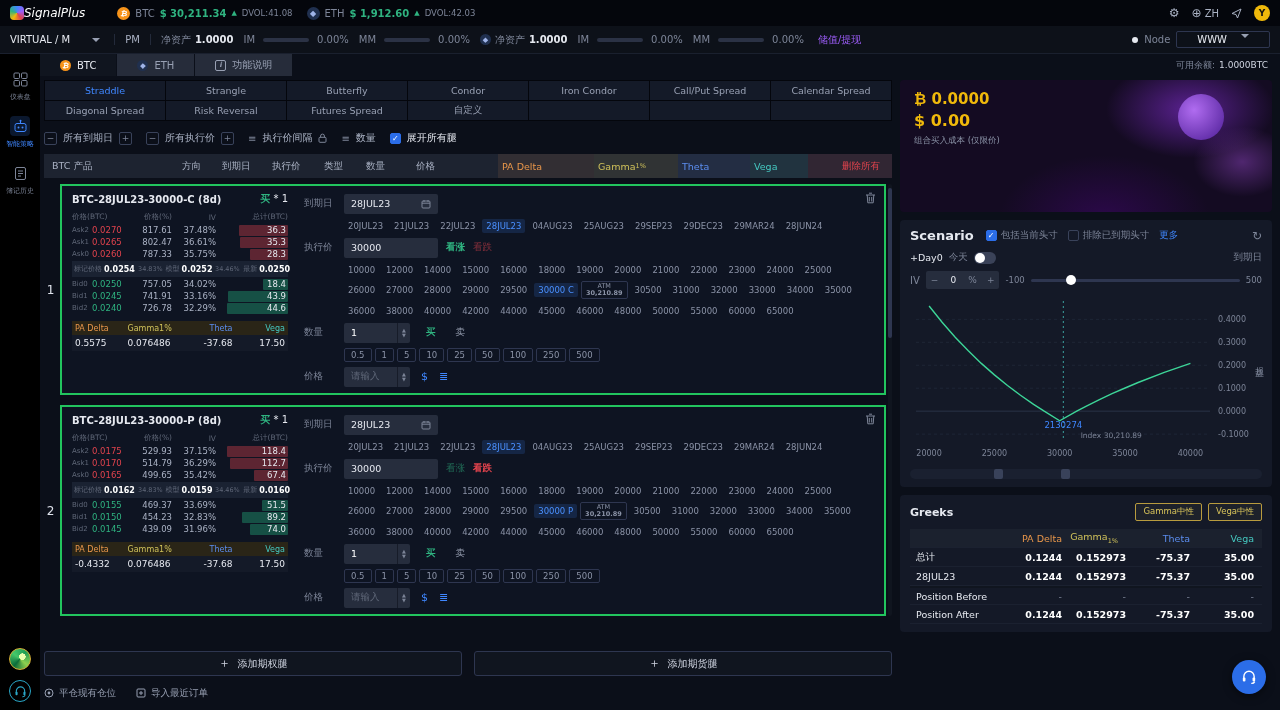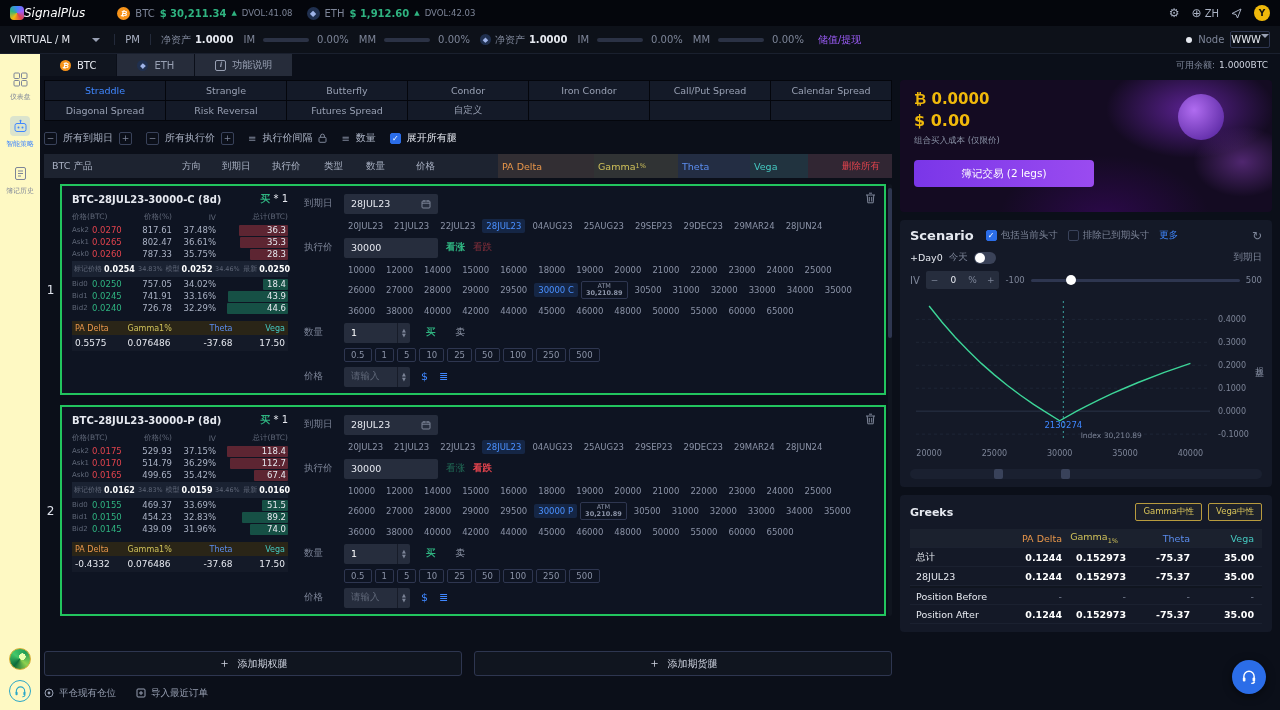--- a/index.html
+++ b/index.html
@@ -25,24 +25,24 @@
 
 .acctbar{height:28px;background:#0d1119;border-bottom:1px solid #1a202e;display:flex;align-items:center;padding:0 10px;gap:10px;font-size:10px}
 .acct-select{display:flex;align-items:center;gap:22px;color:#e6e9f0;padding-right:14px;border-right:1px solid #232a3a;cursor:pointer}
 .caret{width:0;height:0;border-left:4px solid transparent;border-right:4px solid transparent;border-top:4px solid #98a0b3}
 .pm{color:#aab2c4;padding-right:10px;border-right:1px solid #232a3a}
 .meter{width:46px;height:4px;background:#2b3245;border-radius:2px;margin:0 4px}
 .acct-group{display:flex;align-items:center;gap:4px}
 .deposit{color:#9b5cf6;cursor:pointer;margin-left:4px}
 .node-group{margin-left:auto;display:flex;align-items:center;gap:6px}
 .node-dot{width:6px;height:6px;border-radius:50%;background:#e6e9f0}
-.node-box{border:1px solid #2e3650;border-radius:2px;padding:2px 0;display:flex;align-items:flex-start;color:#e6e9f0;cursor:pointer}
+.node-box{border:1px solid #2e3650;border-radius:2px;padding:2px 20px;display:flex;align-items:flex-start;gap:14px;color:#e6e9f0;cursor:pointer}
 
 .app{display:flex;height:656px}
-.sidebar{width:40px;background:#fef9c3;position:relative;display:flex;flex-direction:column;align-items:center;padding-top:8px;flex:none}
+.sidebar{width:40px;background:#000000;position:relative;display:flex;flex-direction:column;align-items:center;padding-top:8px;flex:none}
 .sb-item{display:flex;flex-direction:column;align-items:center;gap:3px;padding:7px 0;width:100%;cursor:pointer;color:#7d8598}
 .sb-icon{width:20px;height:20px;border-radius:4px;display:flex;align-items:center;justify-content:center}
 .sb-item.active{color:#3f87ff}
 .sb-item.active .sb-icon{background:rgba(63,135,255,.18)}
 .sb-label{font-size:7.5px;white-space:nowrap;transform:scale(.92)}
 .sb-item.active .sb-label{color:#3f87ff}
 .sb-bottom{position:absolute;bottom:8px;display:flex;flex-direction:column;gap:10px;align-items:center}
 .swirl{width:22px;height:22px;border-radius:50%;border:1px solid #d4af37;background:radial-gradient(circle at 62% 38%,#eaffb0 0 18%,transparent 19%),conic-gradient(from 40deg,#1f9d55,#8fd14f,#0b6b3a,#45c86a,#1f9d55);cursor:pointer}
 .support-circ{width:22px;height:22px;border-radius:50%;border:1px solid #2aa7c7;display:flex;align-items:center;justify-content:center;cursor:pointer}
 
@@ -868,21 +868,20 @@
             <span>导入最近订单</span>
           </span>
         </div>
       </div>
 
       <div class="right-col">
         <div class="cost-panel">
           <div class="cost-btc"><span>₿</span> <span>0.0000</span></div>
           <div class="cost-usd"><span>$</span> <span>0.00</span></div>
           <div class="cost-cap">组合买入成本 (仅限价)</div>
-          <div class="book-btn">簿记交易 (2 legs)</div>
         </div>
 
         <div class="panel">
           <div class="sc-head">
             <span class="sc-title">Scenario</span>
             <span class="cb-group">
               <i class="cb checked">✓</i>
               <span class="dim">包括当前头寸</span>
             </span>
             <span class="cb-group">

